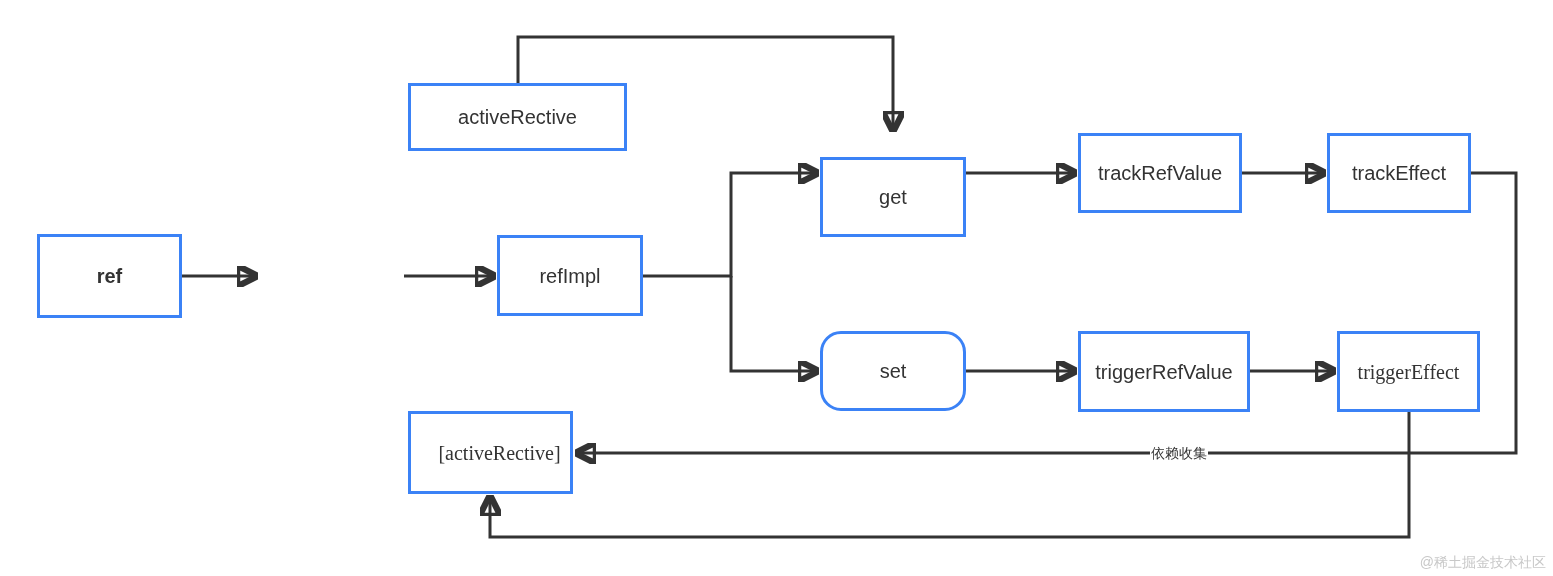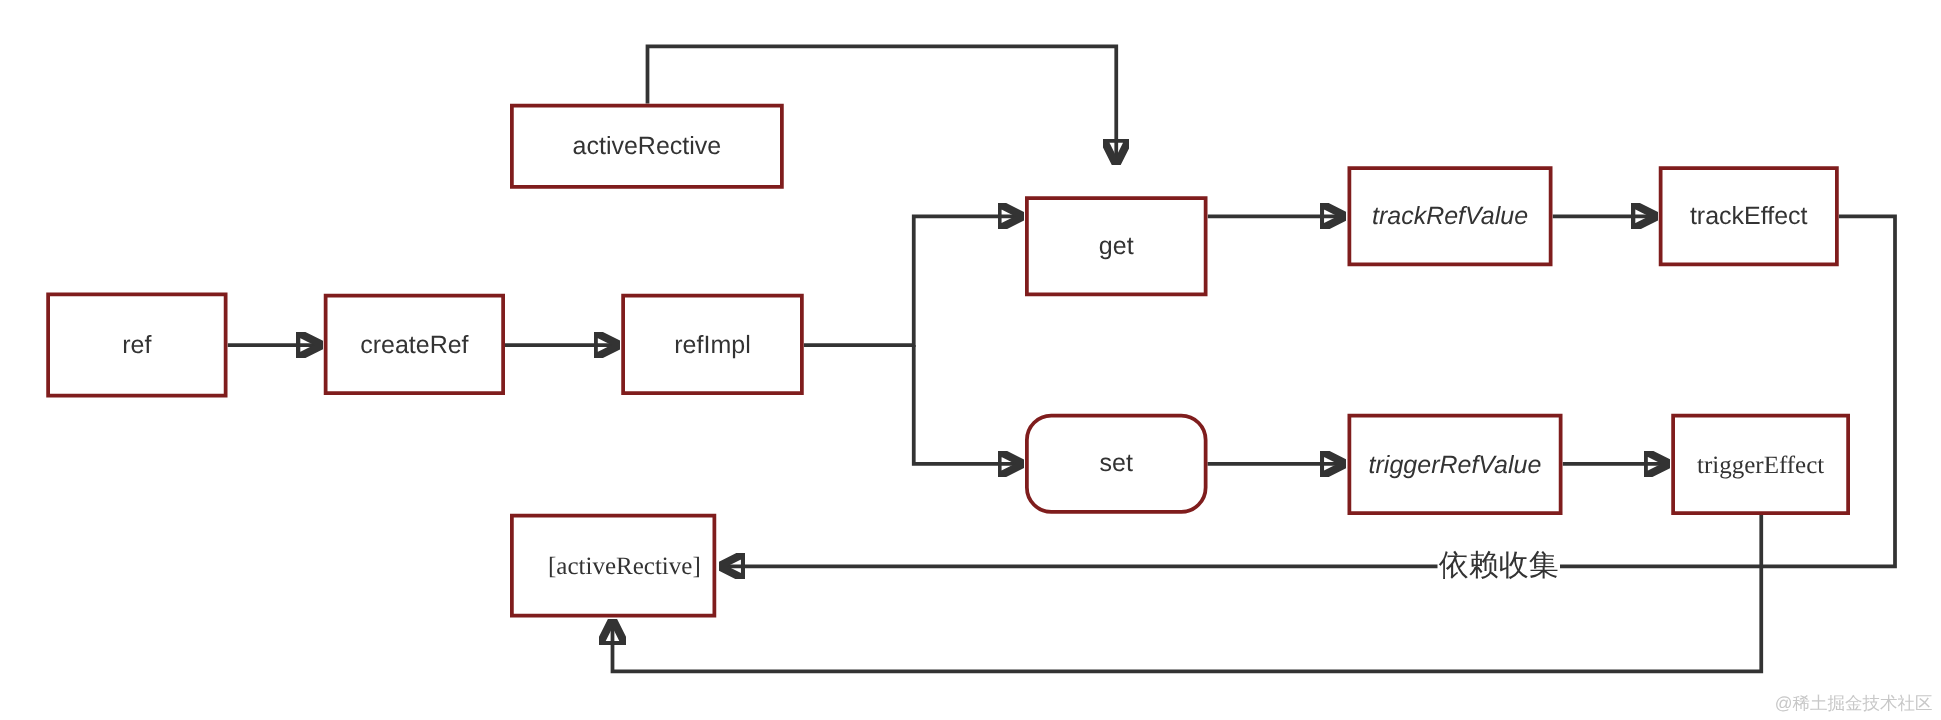--- a/index.html
+++ b/index.html
@@ -18,36 +18,36 @@
     height: 576px;
   }
   #edges path {
     fill: none;
     stroke: #333333;
     stroke-width: 3;
   }
   .node {
     position: absolute;
     box-sizing: border-box;
-    border: 3px solid #7f1d1d;
+    border: 3px solid #3b82f6;
     background: #ffffff;
     display: flex;
     align-items: center;
     justify-content: center;
     text-align: center;
     color: #333333;
     font-size: 20px;
     line-height: 26px;
   }
   .node .lbl { display: inline-block; }
   .wrap-force { word-break: break-all; font-family: Liberation Serif, serif; }
   .edge-label {
     position: absolute;
     color: #333333;
-    font-size: 24px;
+    font-size: 14px;
     line-height: 22px;
     background: #ffffff;
     padding: 0 1px;
     white-space: nowrap;
   }
   .watermark {
     position: absolute;
     right: 7px;
     bottom: 4px;
     color: #c8c8c8;
@@ -72,53 +72,50 @@
     <path d="M731 276 V371 H817" marker-end="url(#arrow)"></path>
     <path d="M518 83 V37 H893 V130" marker-end="url(#arrow)"></path>
     <path d="M966 173 H1075" marker-end="url(#arrow)"></path>
     <path d="M1242 173 H1324" marker-end="url(#arrow)"></path>
     <path d="M1471 173 H1516 V453 H577" marker-end="url(#arrow)"></path>
     <path d="M966 371 H1075" marker-end="url(#arrow)"></path>
     <path d="M1250 371 H1334" marker-end="url(#arrow)"></path>
     <path d="M1409 412 V537 H490 V497" marker-end="url(#arrow)"></path>
   </svg>
 
-  <div class="node" style="left:37px; top:234px; width:145px; height:84px;">
+  <div class="node" style="left:37px; top:234px; width:145px; height:84px;font-weight:bold;">
     <span class="lbl">ref</span>
   </div>
 
-  <div class="node" style="left:259px; top:235px; width:145px; height:81px;">
-    <span class="lbl">createRef</span>
-  </div>
 
   <div class="node" style="left:497px; top:235px; width:146px; height:81px;">
     <span class="lbl">refImpl</span>
   </div>
 
   <div class="node" style="left:408px; top:83px; width:219px; height:68px;">
     <span class="lbl">activeRective</span>
   </div>
 
   <div class="node" style="left:820px; top:133px; width:146px; height:80px;margin-top:24px;">
     <span class="lbl">get</span>
   </div>
 
-  <div class="node" style="left:1078px; top:133px; width:164px; height:80px;font-style:italic;">
+  <div class="node" style="left:1078px; top:133px; width:164px; height:80px;">
     <span class="lbl">trackRefValue</span>
   </div>
 
   <div class="node" style="left:1327px; top:133px; width:144px; height:80px;">
     <span class="lbl">trackEffect</span>
   </div>
 
   <div class="node" style="left:820px; top:331px; width:146px; height:80px;border-radius:21px;">
     <span class="lbl">set</span>
   </div>
 
-  <div class="node" style="left:1078px; top:331px; width:172px; height:81px;font-style:italic;">
+  <div class="node" style="left:1078px; top:331px; width:172px; height:81px;">
     <span class="lbl">triggerRefValue</span>
   </div>
 
   <div class="node" style="left:1337px; top:331px; width:143px; height:81px;">
     <span class="lbl wrap-force" style="width:105px;">triggerEffect</span>
   </div>
 
   <div class="node" style="left:408px; top:411px; width:165px; height:83px;padding-left:18px;">
     <span class="lbl wrap-force" style="width:126px;">[activeRective]</span>
   </div>

